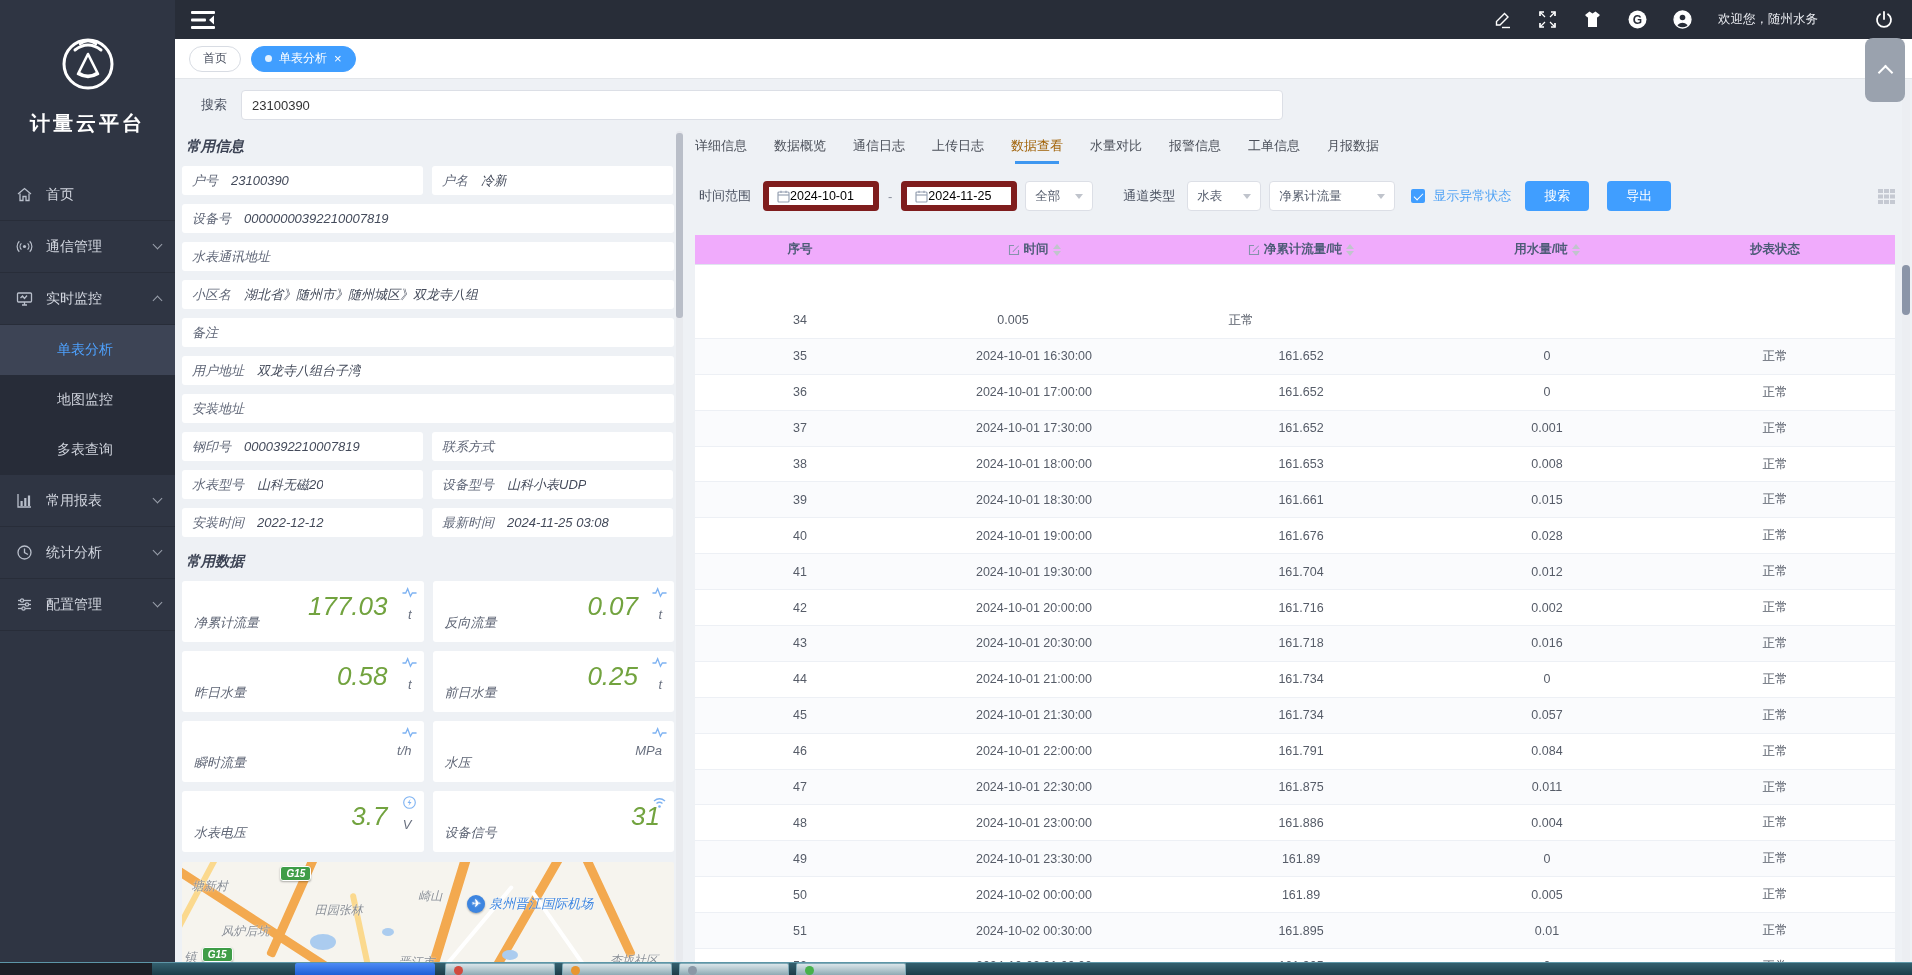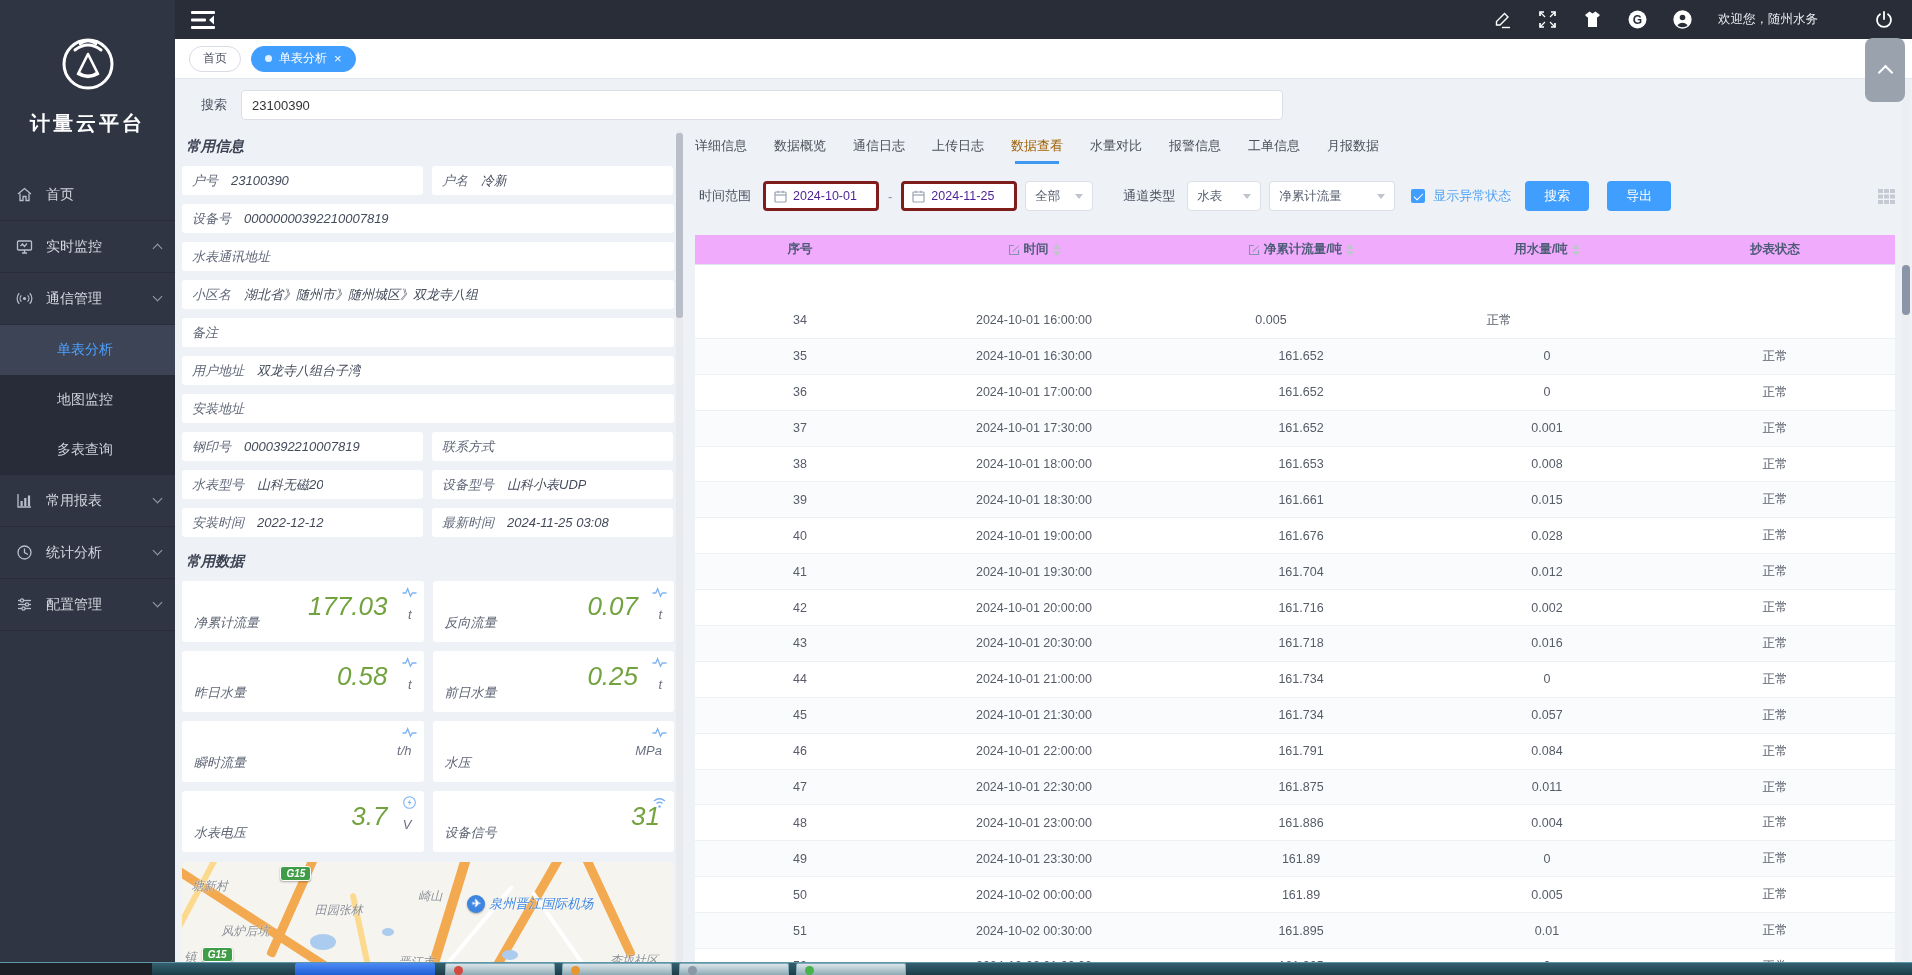--- a/index.html
+++ b/index.html
@@ -79,21 +79,21 @@
 
   
   #right-panel { position:absolute; left:520px; width:1200px; top:52px; bottom:26px; }
   #detail-tabs { display:flex; gap:27px; padding-top:6px; }
   .dtab { font-size:13px; color:#4a4f59; padding-bottom:9px; position:relative; cursor:pointer; }
   .dtab.active { color:#a16207; }
   .dtab.active::after { content:""; position:absolute; left:4px; right:4px; bottom:0; height:3px; background:#3e97f0; }
 
   .filter-row { margin-top:17px; display:flex; align-items:center; gap:8px; }
   .f-label { font-size:13px; color:#4a5160; margin:0 4px; white-space:nowrap; }
-  .date-input { width:116px; height:30px; border:3px solid #7f1d1d; border-radius:4px; background:#fff; display:flex; align-items:center; gap:6px; padding:0 8px; font-size:12.5px; color:#4c1d95; cursor:pointer; }
+  .date-input { width:116px; height:30px; border:6px solid #7f1d1d; border-radius:4px; background:#fff; display:flex; align-items:center; padding:0 8px; font-size:12.5px; color:#000000; cursor:pointer; }
   .cal-icon { width:13px; height:13px; color:#98a2b3; }
   .cal-icon svg { width:13px; height:13px; }
   .dash { color:#8a909c; font-size:13px; margin:0 1px; }
   .select { height:30px; border:1px solid #dcdfe6; border-radius:4px; background:#fff; display:flex; align-items:center; justify-content:space-between; padding:0 9px; font-size:12.5px; color:#555d6d; cursor:pointer; }
   .sel-sm { width:68px; } .sel-md { width:74px; } .sel-lg { width:126px; }
   .sel-caret { width:0; height:0; border-left:4.5px solid transparent; border-right:4.5px solid transparent; border-top:5px solid #c0c4cc; }
   .checkbox { width:14px; height:14px; background:#409eff; border-radius:2px; position:relative; margin-left:8px; cursor:pointer; flex:none; }
   .checkbox::after { content:""; position:absolute; left:4.5px; top:1.5px; width:4px; height:8px; border:solid #fff; border-width:0 1.6px 1.6px 0; transform:rotate(45deg); }
   .chk-label { font-size:13px; color:#53a4f5; margin-right:6px; white-space:nowrap; cursor:pointer; }
   .btn { height:30px; padding:0 19px; background:#409eff; border:none; border-radius:4px; color:#fff; font-size:13px; cursor:pointer; font-family:inherit; }
@@ -148,39 +148,39 @@
         <span class="s-icon">
           <svg viewBox="0 0 17 17" fill="none" stroke="currentColor" stroke-width="1.3">
             <path d="M2 8 L8.5 2.5 L15 8"></path>
             <path d="M4 7.5 V14.5 H7 V10.5 H10 V14.5 H13 V7.5"></path>
           </svg>
         </span>
         <span class="lbl">首页</span>
       </div>
       <div class="side-item">
         <span class="s-icon">
+          <svg viewBox="0 0 17 17" fill="none" stroke="currentColor" stroke-width="1.2">
+            <circle cx="8.5" cy="8.5" r="1.6" fill="currentColor" stroke="none"></circle>
+            <path d="M5.4 11.6 a4.4 4.4 0 0 1 0-6.2 M11.6 5.4 a4.4 4.4 0 0 1 0 6.2"></path>
+            <path d="M3.3 13.7 a7.3 7.3 0 0 1 0-10.4 M13.7 3.3 a7.3 7.3 0 0 1 0 10.4"></path>
+          </svg>
+        </span>
+        <span class="lbl">通信管理</span>
+        <span class="chev"></span>
+      </div>
+      <div class="side-item">
+        <span class="s-icon">
           <svg viewBox="0 0 17 17" fill="none" stroke="currentColor" stroke-width="1.3">
             <rect x="1.5" y="3" width="14" height="9" rx="1"></rect>
             <path d="M6 15 H11 M8.5 12 V15"></path>
             <path d="M4.5 8 l2-2 2 2.5 2.5-3"></path>
           </svg>
         </span>
         <span class="lbl">实时监控</span>
         <span class="chev up"></span>
-      </div>
-      <div class="side-item">
-        <span class="s-icon">
-          <svg viewBox="0 0 17 17" fill="none" stroke="currentColor" stroke-width="1.2">
-            <circle cx="8.5" cy="8.5" r="1.6" fill="currentColor" stroke="none"></circle>
-            <path d="M5.4 11.6 a4.4 4.4 0 0 1 0-6.2 M11.6 5.4 a4.4 4.4 0 0 1 0 6.2"></path>
-            <path d="M3.3 13.7 a7.3 7.3 0 0 1 0-10.4 M13.7 3.3 a7.3 7.3 0 0 1 0 10.4"></path>
-          </svg>
-        </span>
-        <span class="lbl">通信管理</span>
-        <span class="chev"></span>
       </div>
       <div class="submenu">
         <div class="sub-item active">
           <span>单表分析</span>
         </div>
         <div class="sub-item">
           <span>地图监控</span>
         </div>
         <div class="sub-item">
           <span>多表查询</span>
@@ -580,21 +580,20 @@
               <span class="car-dn"></span>
             </span>
           </div>
           <div class="t-hcell c4">
             <span>抄表状态</span>
           </div>
         </div>
       <div class="t-body" id="tbody">
           <div class="t-row">
             <div class="t-cell c0">34</div>
-            <div class="t-cell c1">2024-10-01 16:00:00</div>
             <div class="t-cell c3">0.005</div>
             <div class="t-cell c4">正常</div>
           </div>
           <div class="t-row">
             <div class="t-cell c0">35</div>
             <div class="t-cell c1">2024-10-01 16:30:00</div>
             <div class="t-cell c2">161.652</div>
             <div class="t-cell c3">0</div>
             <div class="t-cell c4">正常</div>
           </div>

